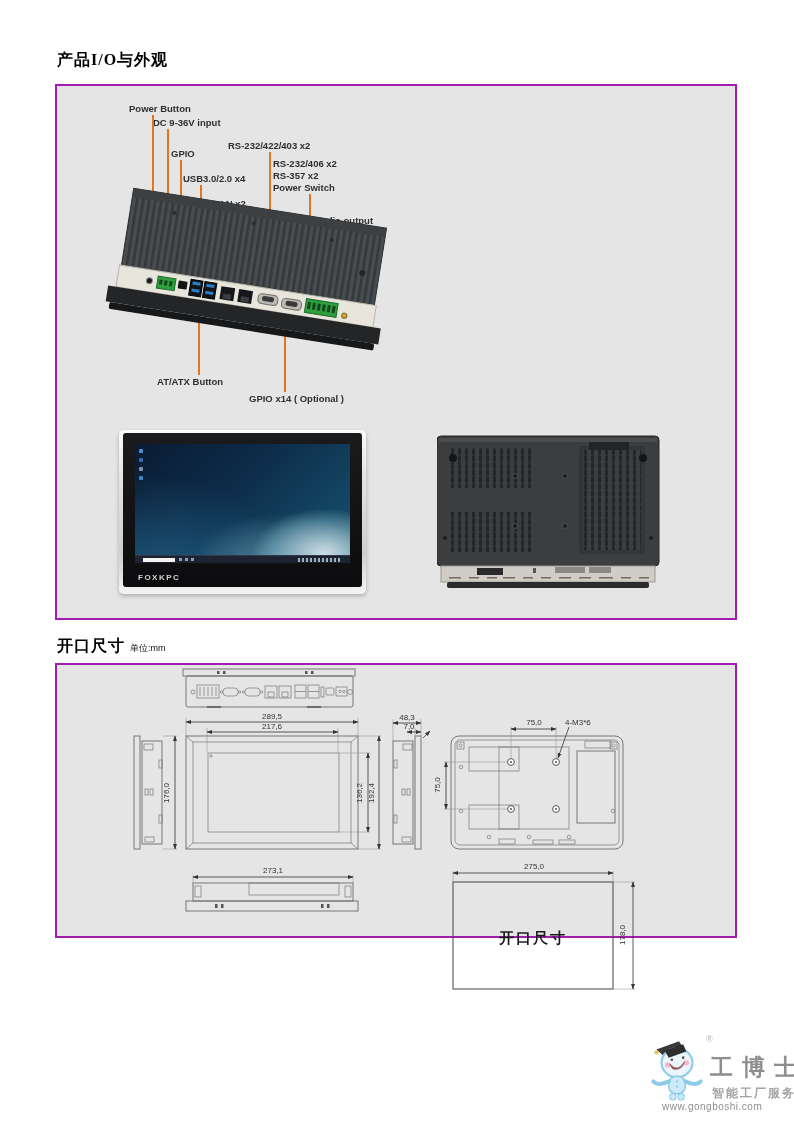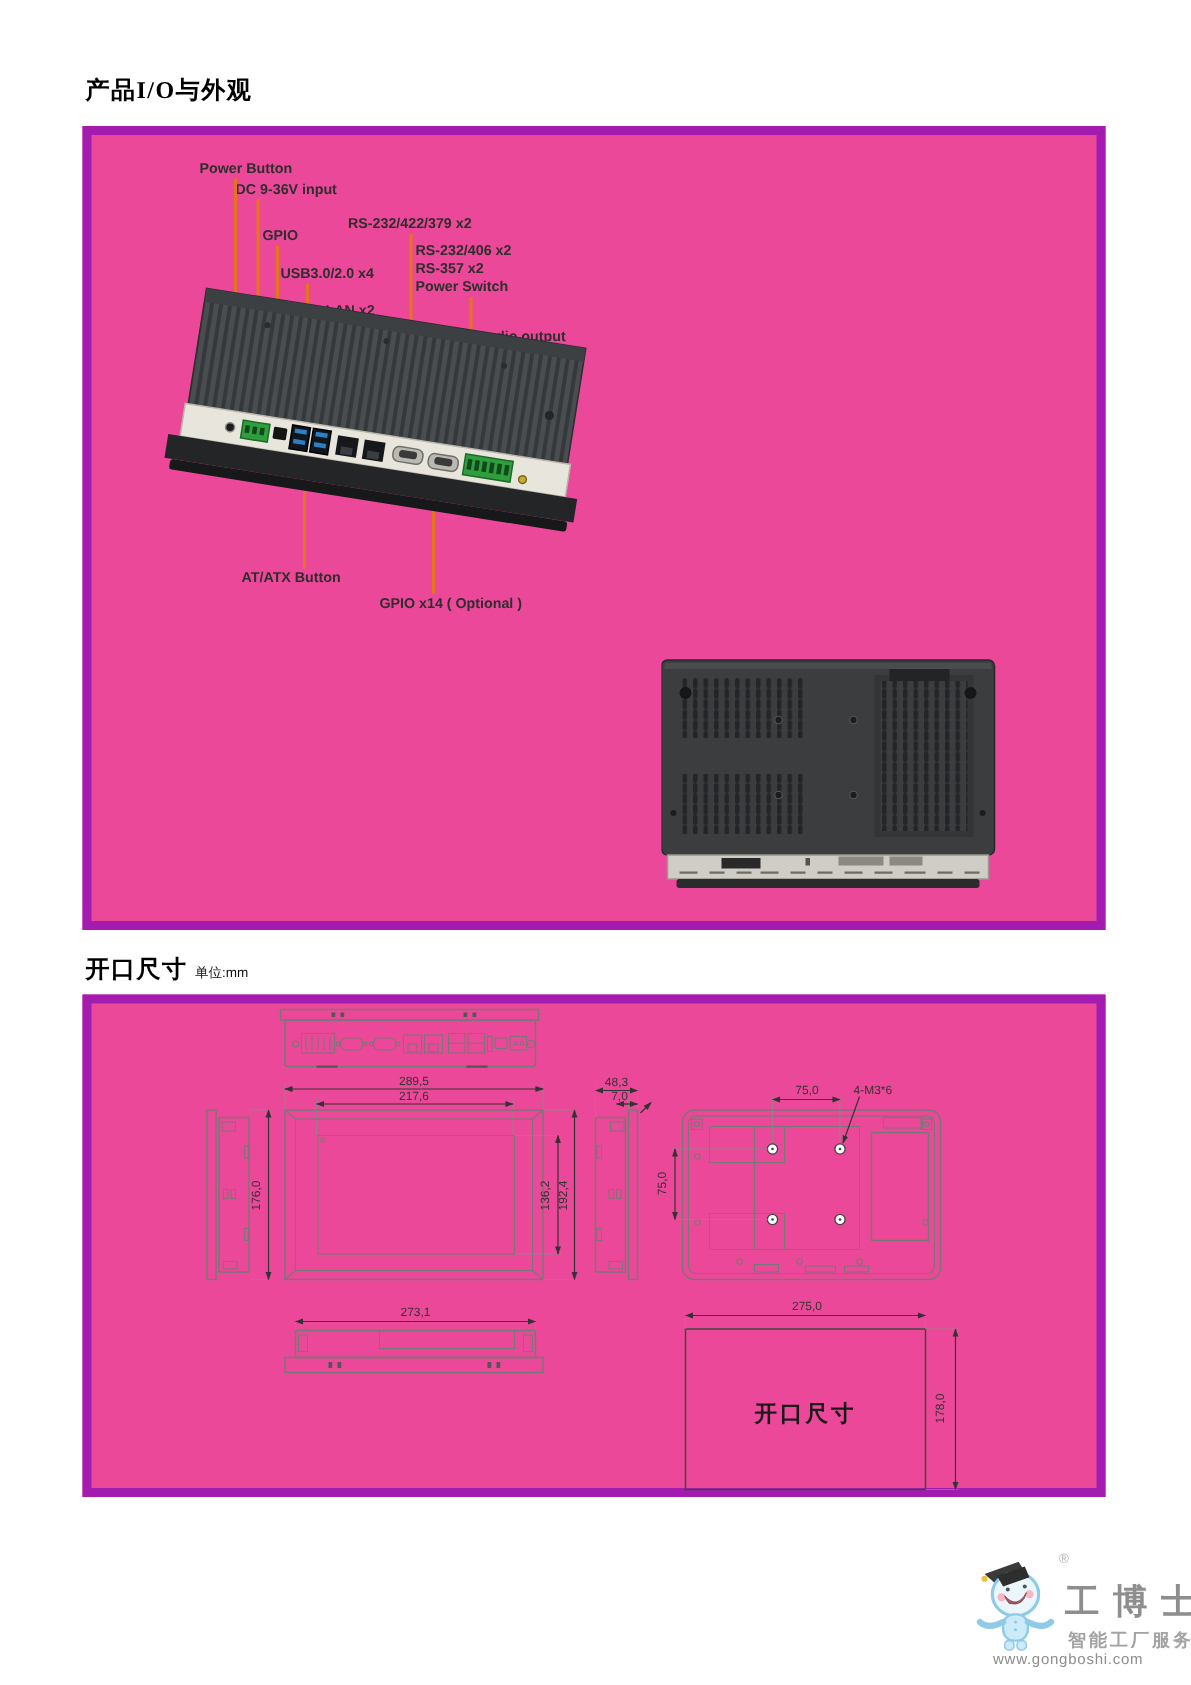--- a/index.html
+++ b/index.html
@@ -1,21 +1,21 @@
 <!DOCTYPE html>
 <html><head>
 <meta charset="utf-8">
 <style>
   *{margin:0;padding:0;box-sizing:border-box}
   html,body{background:#fff}
   body{width:794px;height:1123px;position:relative;font-family:"Liberation Sans","DejaVu Sans",sans-serif;overflow:hidden}
   .abs{position:absolute}
   .sec-title{position:absolute;font-family:"Liberation Serif","DejaVu Serif",serif;font-weight:bold;font-size:16px;color:#000;letter-spacing:1px}
   .unit{font-family:"Liberation Sans",sans-serif;font-size:9px;font-weight:normal;color:#111;letter-spacing:0}
-  .box{position:absolute;background:#ec4899;border:6px solid #a21caf}
+  .box{position:absolute;background:#e5e5e5;border:2px solid #a21caf}
   .io-label{position:absolute;font-size:9.5px;font-weight:bold;color:#2e2e2e;white-space:nowrap;line-height:11.5px}
   .leader{position:absolute;width:2px;background:#e2751d}
   
   .front-photo{position:absolute;left:62px;top:344px;width:247px;height:164px;border-radius:5px;
     background:linear-gradient(180deg,#fbfbfb 0%,#e3e3e3 30%,#cfcfcf 75%,#f4f4f4 100%);
     box-shadow:0 2px 4px rgba(0,0,0,.25)}
   .front-bezel{position:absolute;left:4px;top:3px;right:4px;bottom:7px;border-radius:3px;
     background:linear-gradient(180deg,#1b1b1d,#0c0c0e)}
   .front-screen{position:absolute;left:12px;top:11px;right:12px;bottom:24px;
     background:
@@ -48,21 +48,21 @@
 </head>
 <body>
 
 <div class="sec-title" style="left:57px;top:50px">产品I/O与外观</div>
 
 <div class="box" style="left:55px;top:84px;width:682px;height:536px">
 
   <div class="io-label" style="left:72px;top:17px">Power Button</div>
   <div class="io-label" style="left:96px;top:31px">DC 9-36V input</div>
   <div class="io-label" style="left:114px;top:62px">GPIO</div>
-  <div class="io-label" style="left:171px;top:54px">RS-232/422/379 x2</div>
+  <div class="io-label" style="left:171px;top:54px">RS-232/422/403 x2</div>
   <div class="io-label" style="left:126px;top:87px">USB3.0/2.0 x4</div>
   <div class="io-label" style="left:216px;top:72px">RS-232/406 x2</div>
   <div class="io-label" style="left:216px;top:84px">RS-357 x2</div>
   <div class="io-label" style="left:216px;top:96px">Power Switch</div>
   <div class="io-label" style="left:156px;top:112px">LAN x2</div>
   <div class="io-label" style="left:257px;top:129px">Audio output</div>
   <div class="io-label" style="left:100px;top:290px">AT/ATX Button</div>
   <div class="io-label" style="left:192px;top:307px">GPIO x14 ( Optional )</div>
 
   <div class="leader" style="left:95px;top:29px;height:167px"></div>
@@ -128,20 +128,38 @@
           <rect x="231" y="87" width="3" height="7" fill="#11491a"></rect>
         <rect x="236" y="87" width="3" height="7" fill="#11491a"></rect>
           <rect x="241" y="87" width="3" height="7" fill="#11491a"></rect>
       </g>
       <circle cx="254" cy="95" r="2.6" fill="#caa83a" stroke="#7a6a1a"></circle>
       <rect x="16" y="102" width="276" height="16" fill="#232527"></rect>
       <rect x="20" y="118" width="268" height="7" rx="2" fill="#17181a"></rect>
     </g>
   </svg>
 
+  <div class="front-photo">
+    <div class="front-bezel">
+      <div class="front-screen">
+        <div class="desk-ico" style="left:4px;top:5px;background:#4a90d9"></div>
+        <div class="desk-ico" style="left:4px;top:14px;background:#2f6db0"></div>
+        <div class="desk-ico" style="left:4px;top:23px;background:#7c93a8"></div>
+        <div class="desk-ico" style="left:4px;top:32px;background:#3b86c8"></div>
+        <div class="taskbar">
+          <div class="tb-search"></div>
+          <div class="tb-ico" style="left:44px"></div>
+          <div class="tb-ico" style="left:50px"></div>
+          <div class="tb-ico" style="left:56px"></div>
+          <div class="tb-tray"></div>
+        </div>
+      </div>
+      <div class="brand">FOXKPC</div>
+    </div>
+  </div>
 
   <svg class="abs" style="left:380px;top:348px" width="234" height="158" viewBox="0 0 234 158">
     <defs>
       <pattern id="slats" width="7" height="7" patternUnits="userSpaceOnUse">
         <rect width="7" height="7" fill="#3b3d3f"></rect>
         <rect width="3" height="7" rx="1.5" fill="#232528"></rect>
       </pattern>
     </defs>
     <rect x="0" y="2" width="222" height="130" rx="4" fill="#3b3d3f" stroke="#26282a"></rect>
     <rect x="2" y="4" width="218" height="4" fill="#4a4c4e"></rect>
@@ -180,21 +198,21 @@
     </g>
     <rect x="10" y="148" width="202" height="6" rx="2" fill="#2a2b2c"></rect>
   </svg>
 </div>
 
 <div class="sec-title" style="left:57px;top:636px">
   <span>开口尺寸</span>
   <span class="unit">单位:mm</span>
 </div>
 
-<div class="box" style="left:55px;top:663px;width:682px;height:335px">
+<div class="box" style="left:55px;top:663px;width:682px;height:275px">
   <svg class="abs" style="left:0;top:0" width="678" height="331" viewBox="0 0 678 331">
     <defs>
       <marker id="ar" viewBox="0 0 10 10" refX="9" refY="5" markerWidth="7" markerHeight="7" orient="auto-start-reverse">
         <path d="M0,1.5 L10,5 L0,8.5 z" fill="#333"></path>
       </marker>
       <pattern id="lineFins" width="5" height="5" patternUnits="userSpaceOnUse">
         <rect width="5" height="5" fill="#fff"></rect>
         <rect width="1.2" height="5" fill="#555"></rect>
       </pattern>
     </defs>

